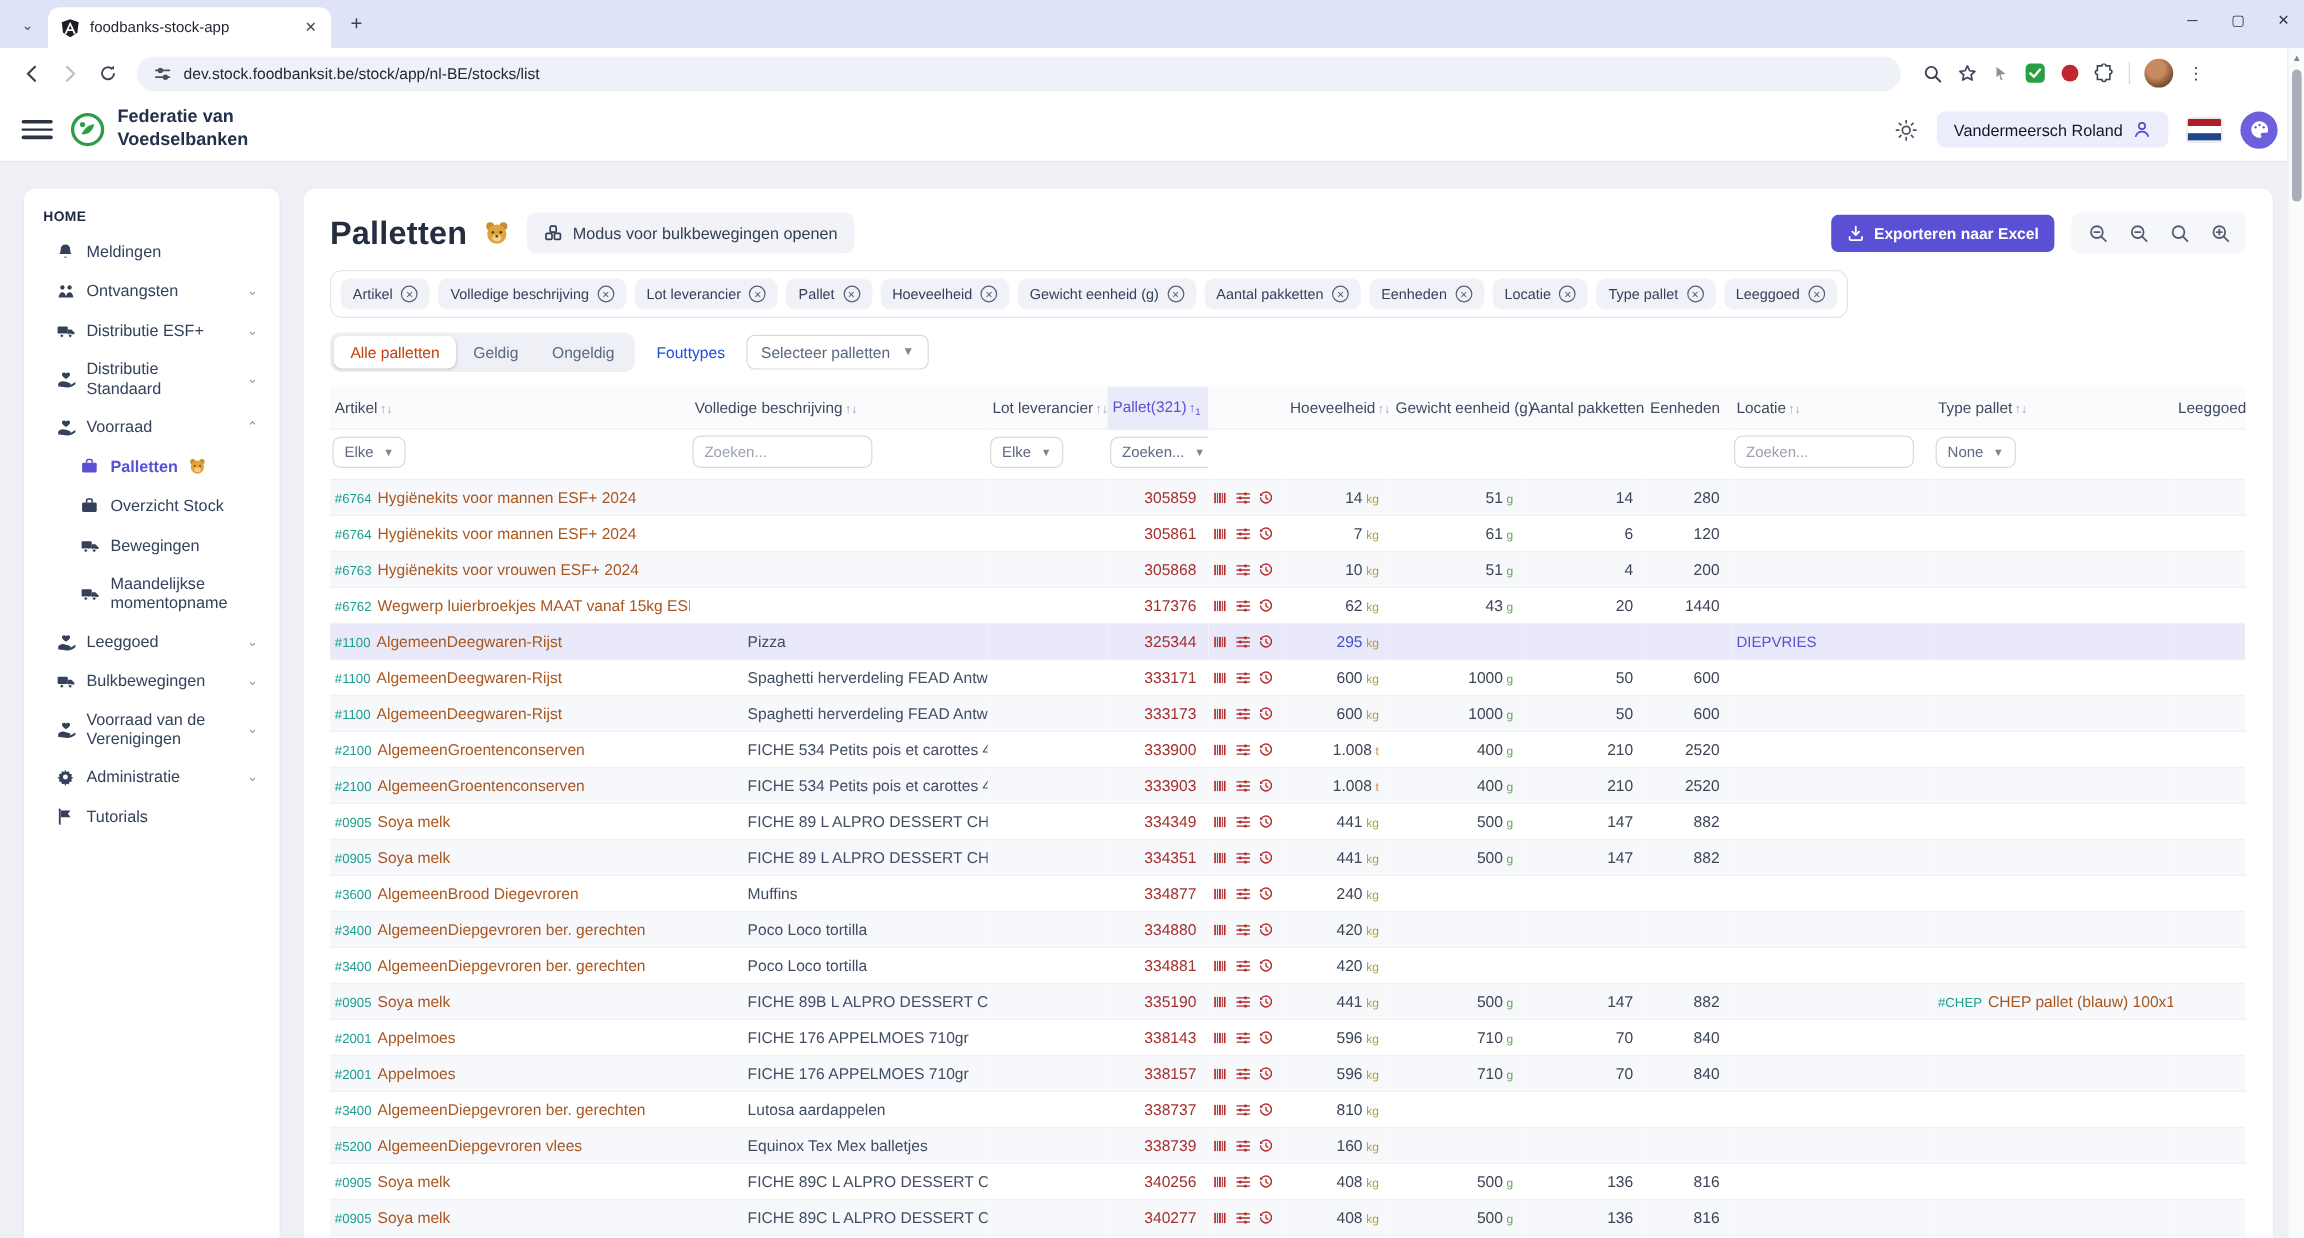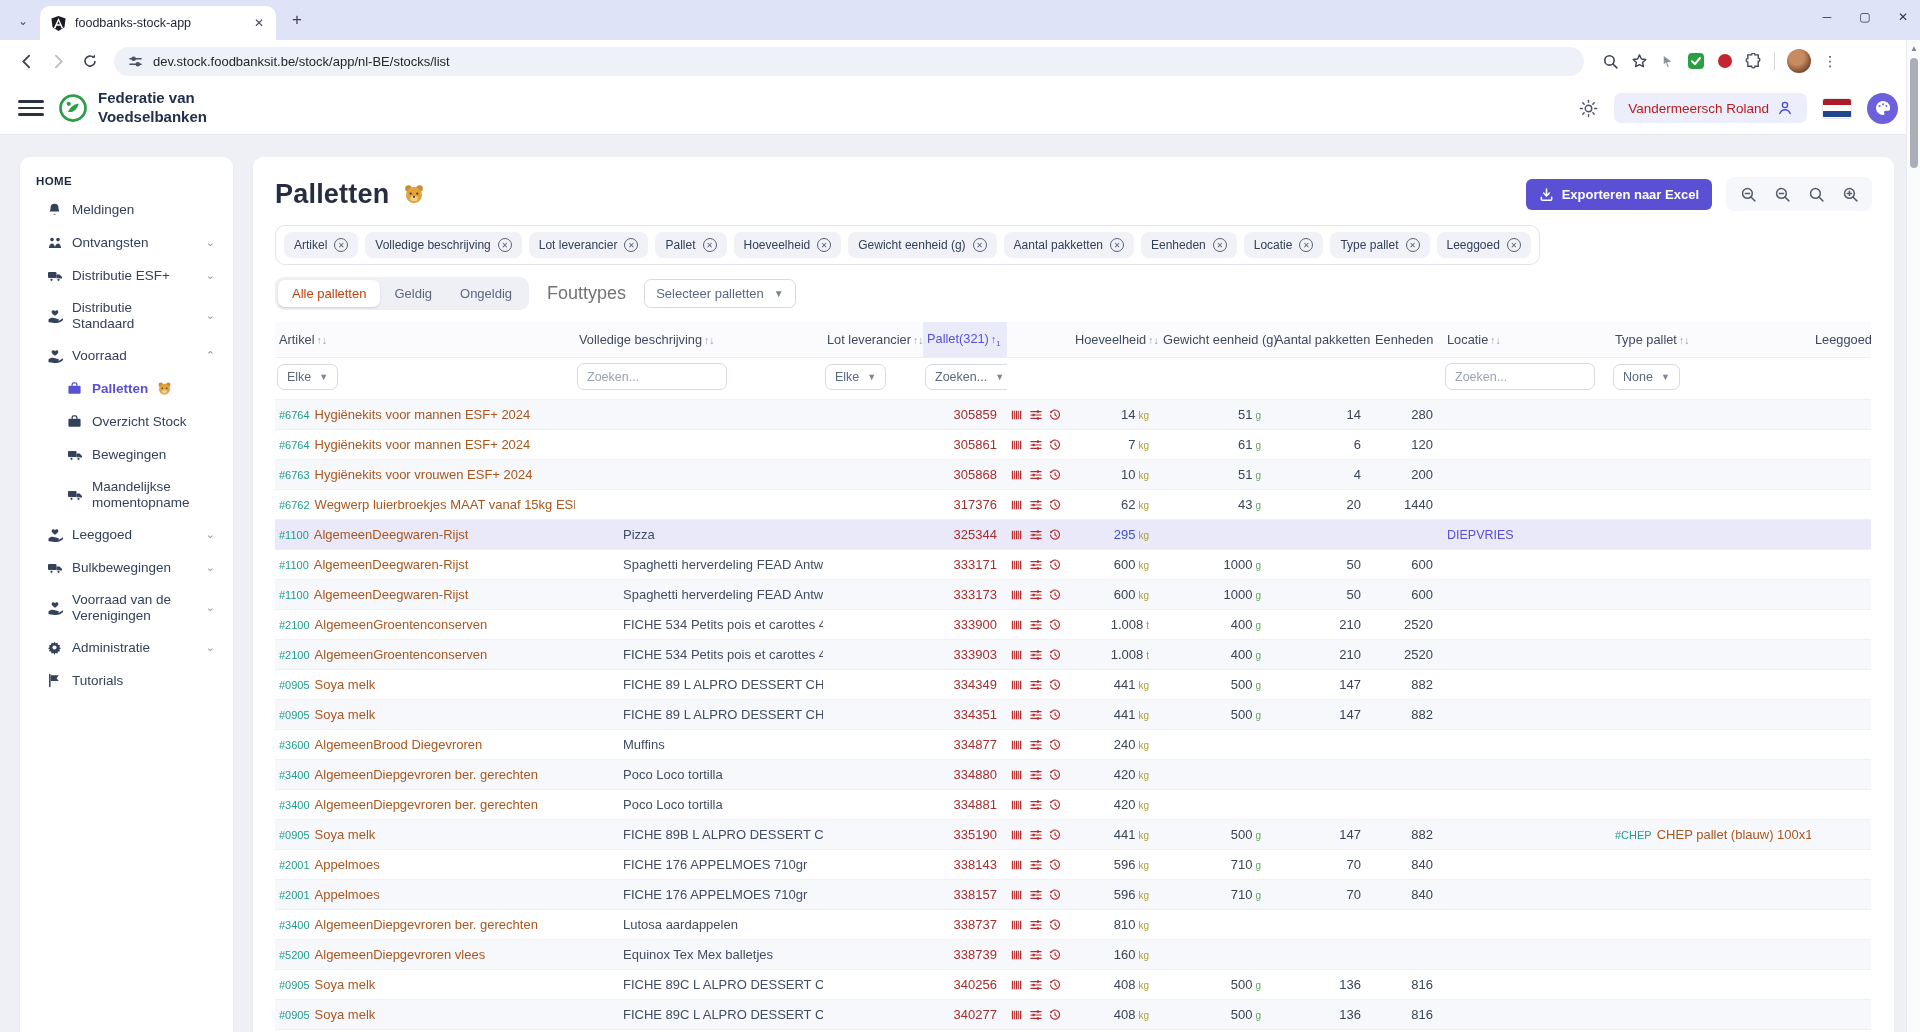--- a/index.html
+++ b/index.html
@@ -25,21 +25,21 @@
   .tbdiv { width:1px; height:18px; background:#d4d7dd; }
   .avatar { width:24px; height:24px; border-radius:50%; background:radial-gradient(circle at 40% 35%, #c78b5f 0 35%, #7c4f32 70%, #5d3a24); }
   .kebab { color:#3c4354; font-size:14px; letter-spacing:0; }
 
   
   .appheader { height:53px; background:#fff; border-bottom:1px solid #e6e8ef; display:flex; align-items:center; padding:0 22px 0 18px; }
   .hamb { width:26px; display:flex; flex-direction:column; gap:4px; margin-right:14px; }
   .hamb i { display:block; height:2.4px; background:#2a3342; border-radius:2px; }
   .orgname { font-size:15px; font-weight:bold; color:#23304a; line-height:1.25; margin-left:10px; }
   .ah-right { margin-left:auto; display:flex; align-items:center; gap:16px; }
-  .userpill { display:flex; align-items:center; gap:8px; background:#edeefc; border:none; border-radius:7px; padding:7px 14px; color:#b91c1c; font-size:13.5px; }
+  .userpill { display:flex; align-items:center; gap:8px; background:#edeefc; border:none; border-radius:7px; padding:7px 14px; color:#0f172a; font-size:13.5px; }
   .flag { width:28px; height:19px; border-radius:2px; overflow:hidden; display:flex; flex-direction:column; box-shadow:0 0 0 1px #e3e5ea; }
   .flag i { flex:1; }
   .pbtn { width:31px; height:31px; border-radius:50%; background:#6c60dd; display:flex; align-items:center; justify-content:center; }
 
   
   .content { display:flex; gap:20px; padding:22px 26px 0 20px; height:937px; }
 
   
   .sidebar { width:213px; background:#fff; border-radius:10px; padding:18px 10px 16px 14px; box-shadow:0 1px 2px rgba(25,35,60,.05); flex-shrink:0; }
   .side-section { font-size:11.5px; font-weight:bold; color:#1d2940; letter-spacing:.4px; margin:0 0 6px 2px; }
@@ -62,21 +62,21 @@
   .zbtn { width:28px; height:26px; display:flex; align-items:center; justify-content:center; color:#515c6e; }
 
   .chipsbar { margin-top:14px; border:1px solid #e2e5ed; border-radius:10px; padding:6px 8px; display:inline-flex; gap:7px; }
   .chip { display:flex; align-items:center; gap:7px; background:#f1f2f7; border-radius:8px; padding:6px 10px; font-size:12px; color:#33405a; white-space:nowrap; }
   .chipx { width:14px; height:14px; border:1.3px solid #55607a; border-radius:50%; color:#55607a; font-size:8px; display:flex; align-items:center; justify-content:center; }
 
   .tabsrow { margin-top:12px; display:flex; align-items:center; gap:18px; }
   .seg { display:flex; background:#eef0f5; border-radius:9px; padding:3px; }
   .seg .tab { border:none; background:transparent; padding:6px 14px; font-size:13px; color:#5b6880; border-radius:7px; }
   .seg .tab.active { background:#fff; color:#c2410c; box-shadow:0 1px 2px rgba(20,30,60,.15); }
-  .ft-label { font-size:18px; color:#737373; }
+  .ft-label { font-size:13px; color:#1d4ed8; }
   .fselect { display:flex; align-items:center; gap:10px; border:1px solid #d6dae3; border-radius:7px; padding:6px 11px; font-size:13px; color:#5b6880; background:#fff; }
   .fselect .chev { color:#7c8699; font-size:10px; }
 
   
   table { margin-top:12px; border-collapse:collapse; table-layout:fixed; width:1596px; }
   th { font-weight:normal; font-size:12.8px; color:#3e4a60; text-align:left; padding:9px 10px 9px 4px; background:#fbfbfd; border-bottom:1px solid #edeff5; white-space:nowrap; }
   th.r { text-align:right; }
   th .sortg { color:#9aa2b2; font-size:10.5px; margin-left:2px; }
   th.sorted { background:#e9ebf9; color:#5a50d4; }
   th.sorted .sortg { color:#5a50d4; }
@@ -404,20 +404,28 @@
         <span class="pagetitle">Palletten</span>
         <svg width="22" height="22" viewBox="0 0 20 20">
             <circle cx="5" cy="5" r="3" fill="#c98c2f"></circle>
             <circle cx="15" cy="5" r="3" fill="#c98c2f"></circle>
             <circle cx="10" cy="11" r="7.3" fill="#e0a33e"></circle>
             <ellipse cx="10" cy="14" rx="3.4" ry="2.5" fill="#f3cf8f"></ellipse>
             <circle cx="7" cy="9.6" r="1" fill="#54380f"></circle>
             <circle cx="13" cy="9.6" r="1" fill="#54380f"></circle>
             <circle cx="10" cy="12.6" r="1" fill="#54380f"></circle>
           </svg>
+        <button class="bulkbtn">
+          <svg width="16" height="16" viewBox="0 0 16 16">
+              <rect x="2" y="8.5" width="5" height="5" rx="1" fill="none" stroke="#323e52" stroke-width="1.4"></rect>
+              <rect x="9" y="8.5" width="5" height="5" rx="1" fill="none" stroke="#323e52" stroke-width="1.4"></rect>
+              <rect x="5.5" y="2.5" width="5" height="5" rx="1" fill="none" stroke="#323e52" stroke-width="1.4"></rect>
+            </svg>
+          <span>Modus voor bulkbewegingen openen</span>
+        </button>
         <div class="tr-right">
           <button class="excelbtn">
             <svg width="15" height="15" viewBox="0 0 16 16">
                 <path d="M8 2v7M5 6.5 8 9.5l3-3" fill="none" stroke="#fff" stroke-width="1.6" stroke-linecap="round" stroke-linejoin="round"></path>
                 <path d="M2.5 11v2a1 1 0 0 0 1 1h9a1 1 0 0 0 1-1v-2" fill="none" stroke="#fff" stroke-width="1.6" stroke-linecap="round"></path>
               </svg>
             <span>Exporteren naar Excel</span>
           </button>
           <div class="zoombar">
             <span class="zbtn">

